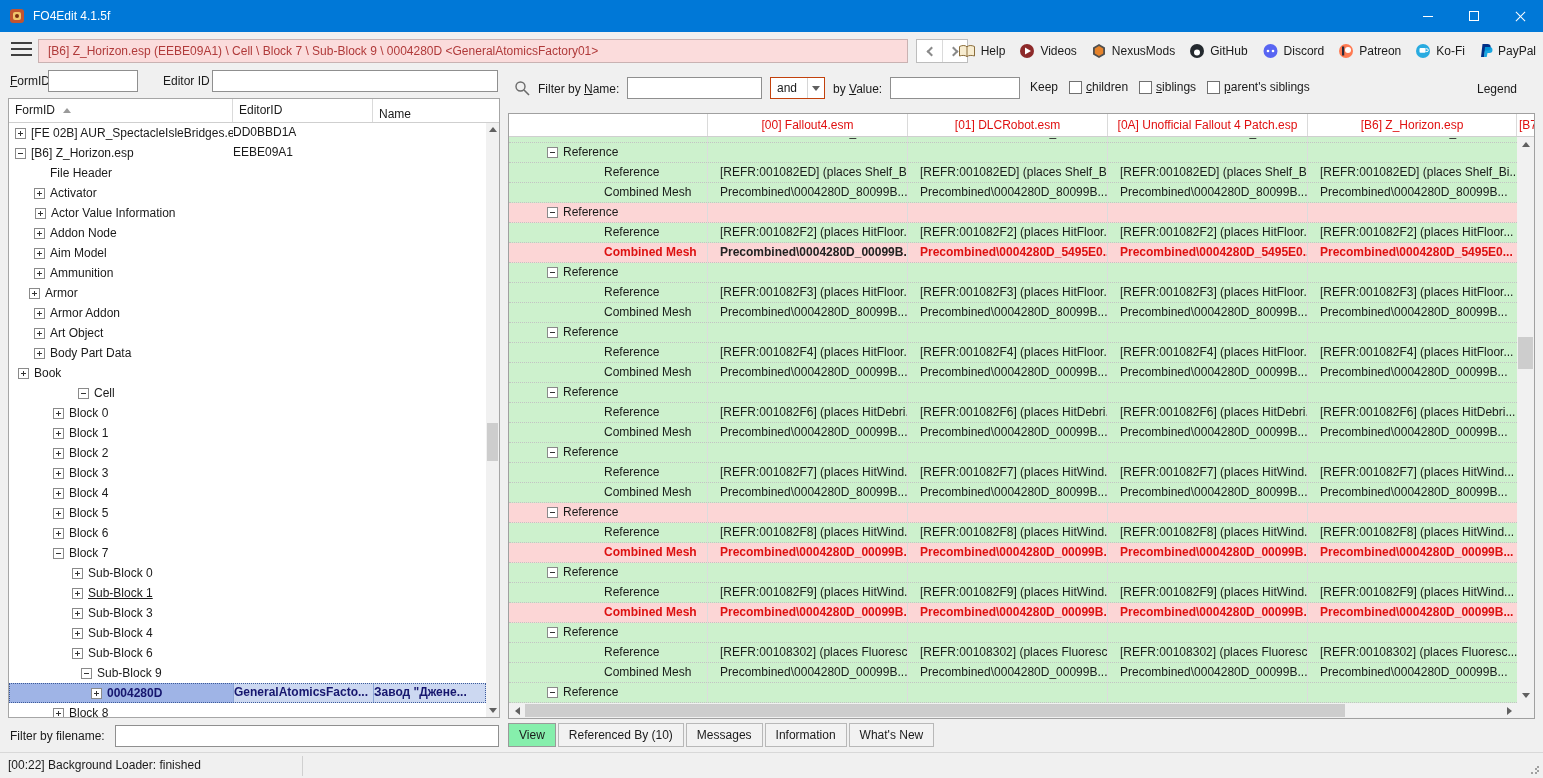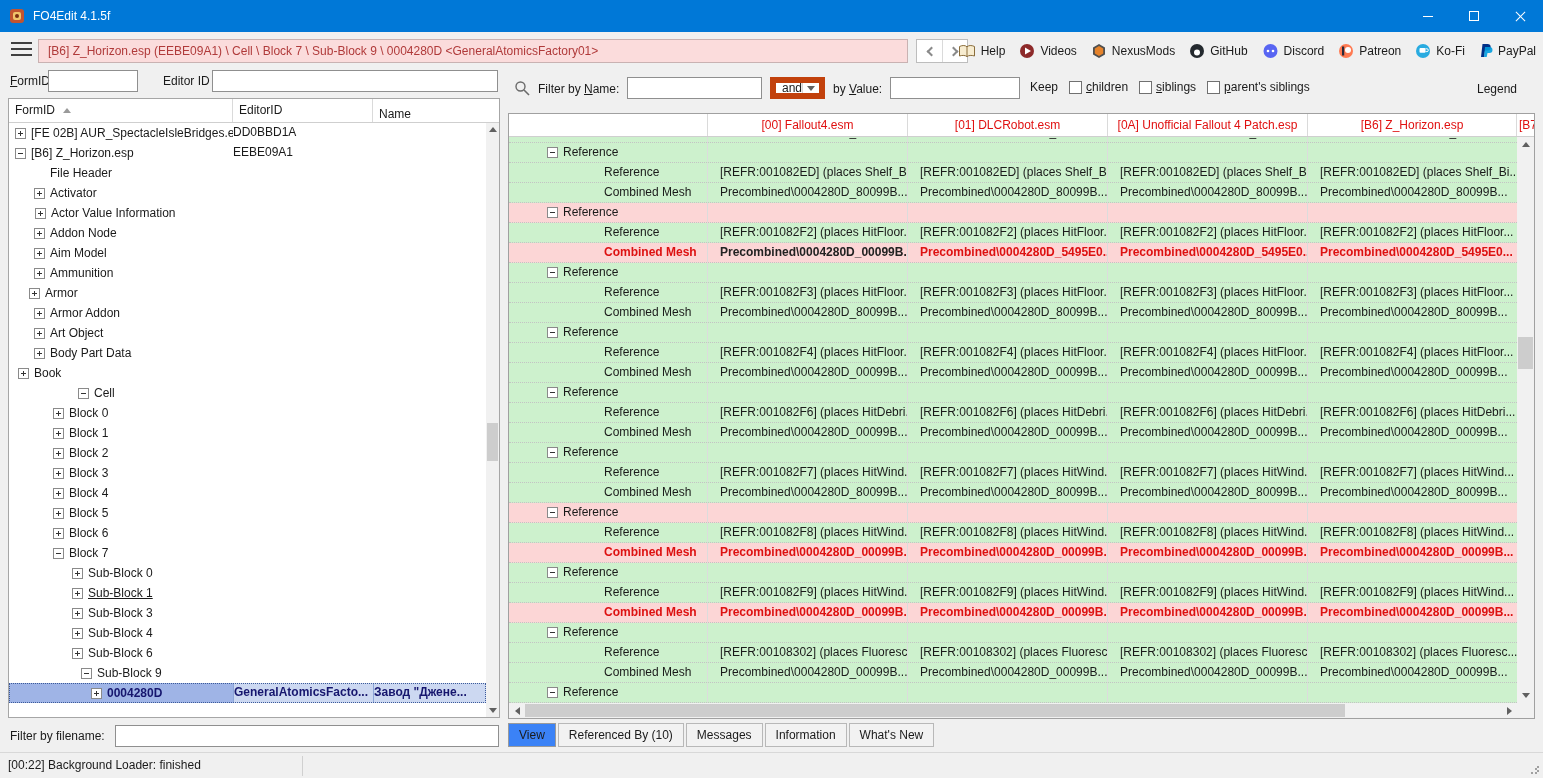--- a/index.html
+++ b/index.html
@@ -64,21 +64,21 @@
   .trow.sel .tc2,.trow.sel .tc3{border-left:1px solid #8ea6d8;}
   .exp{display:inline-block;flex-shrink:0;width:11px;height:11px;border:1px solid #8a8a8a;background:#fff;position:relative;margin-right:5px;}
   .exp::before{content:"";position:absolute;left:2px;right:2px;top:4px;height:1px;background:#333;}
   .exp.plus::after{content:"";position:absolute;top:2px;bottom:2px;left:4px;width:1px;background:#333;}
   .expsp{display:inline-block;width:16px;flex-shrink:0;}
 
   
   .f-icon{position:absolute;left:514px;top:80px;}
   .f-name-label{left:538px;top:82px;}
   .f-name-input{left:627px;top:77px;width:135px;height:22px;}
-  .combo{position:absolute;left:770px;top:77px;width:55px;height:22px;background:#fff;border:6px solid #c2410c;display:flex;align-items:center;}
+  .combo{position:absolute;left:770px;top:77px;width:55px;height:22px;background:#fff;border:1px solid #c2410c;display:flex;align-items:center;}
   .combo .val{flex:1;padding-left:6px;}
   .combo .dd{width:17px;height:100%;display:flex;align-items:center;justify-content:center;border-left:1px solid #d6d6d6;}
   .f-value-label{left:833px;top:82px;}
   .f-value-input{left:890px;top:77px;width:130px;height:22px;}
   .keep-row{position:absolute;left:1030px;top:80px;display:flex;align-items:center;gap:11px;}
   .cb-item{display:flex;align-items:center;}
   .cb{width:13px;height:13px;border:1px solid #707070;background:#fff;display:inline-block;margin-right:4px;flex-shrink:0;}
   .legend{left:1477px;top:82px;cursor:pointer;}
 
   
@@ -115,21 +115,21 @@
   .hs-arrow{position:absolute;top:0;width:16px;height:100%;display:flex;align-items:center;justify-content:center;}
   .hs-arrow.left{left:0;} .hs-arrow.right{right:0;}
   .hs-thumb{position:absolute;top:1px;bottom:1px;background:#cdcdcd;}
   .sb-corner{position:absolute;left:1008px;top:589px;width:17px;height:15px;background:#f1f1f1;}
   .treebox .vscroll{left:477px;top:24px;width:13px;height:594px;}
   .treebox .sb-arrow{height:13px;}
 
   
   .tabs{position:absolute;left:508px;top:723px;height:25px;display:flex;gap:2px;}
   .tab{padding:4px 10px 0;height:24px;border:1px solid #b8b8b8;background:#f2f2f2;white-space:nowrap;cursor:pointer;}
-  .tab.active{background:#3b82f6;border-color:#9a9a9a;}
+  .tab.active{background:#86efac;border-color:#9a9a9a;}
   .statusbar{position:absolute;left:0;top:752px;width:1543px;height:26px;background:#f0f0f0;
     border-top:1px solid #d8d8d8;line-height:25px;padding-left:8px;}
   .st-div{position:absolute;left:302px;top:3px;width:1px;height:20px;background:#d0d0d0;}
   .grip{position:absolute;right:3px;bottom:3px;width:10px;height:10px;
     background:radial-gradient(circle at 2px 8px,#a0a0a0 1px,transparent 1.4px),
                radial-gradient(circle at 6px 8px,#a0a0a0 1px,transparent 1.4px),
                radial-gradient(circle at 8px 8px,transparent 0,transparent 0),
                radial-gradient(circle at 6px 4px,#a0a0a0 1px,transparent 1.4px),
                radial-gradient(circle at 8px 6px,#a0a0a0 1px,transparent 1.4px),
                radial-gradient(circle at 8px 2px,#a0a0a0 1px,transparent 1.4px);}
@@ -477,20 +477,28 @@
         <div class="tc tc2"></div>
         <div class="tc tc3"></div>
       </div>
       <div class="trow sel">
         <div class="tc tc1" style="padding-left: 82px;">
           <span class="exp plus"></span>
           <span class="tlbl">0004280D</span>
         </div>
         <div class="tc tc2">GeneralAtomicsFacto...</div>
         <div class="tc tc3">Завод "Джене...</div>
+      </div>
+      <div class="trow">
+        <div class="tc tc1" style="padding-left: 44px;">
+          <span class="exp plus"></span>
+          <span class="tlbl">Block 8</span>
+        </div>
+        <div class="tc tc2"></div>
+        <div class="tc tc3"></div>
       </div>
     </div>
   <div class="vscroll">
     <div class="sb-arrow up">
         <span class="tri-up"></span>
       </div>
     <div class="sb-thumb" style="top:300px;height:38px;"></div>
     <div class="sb-arrow down">
         <span class="tri-down"></span>
       </div>

